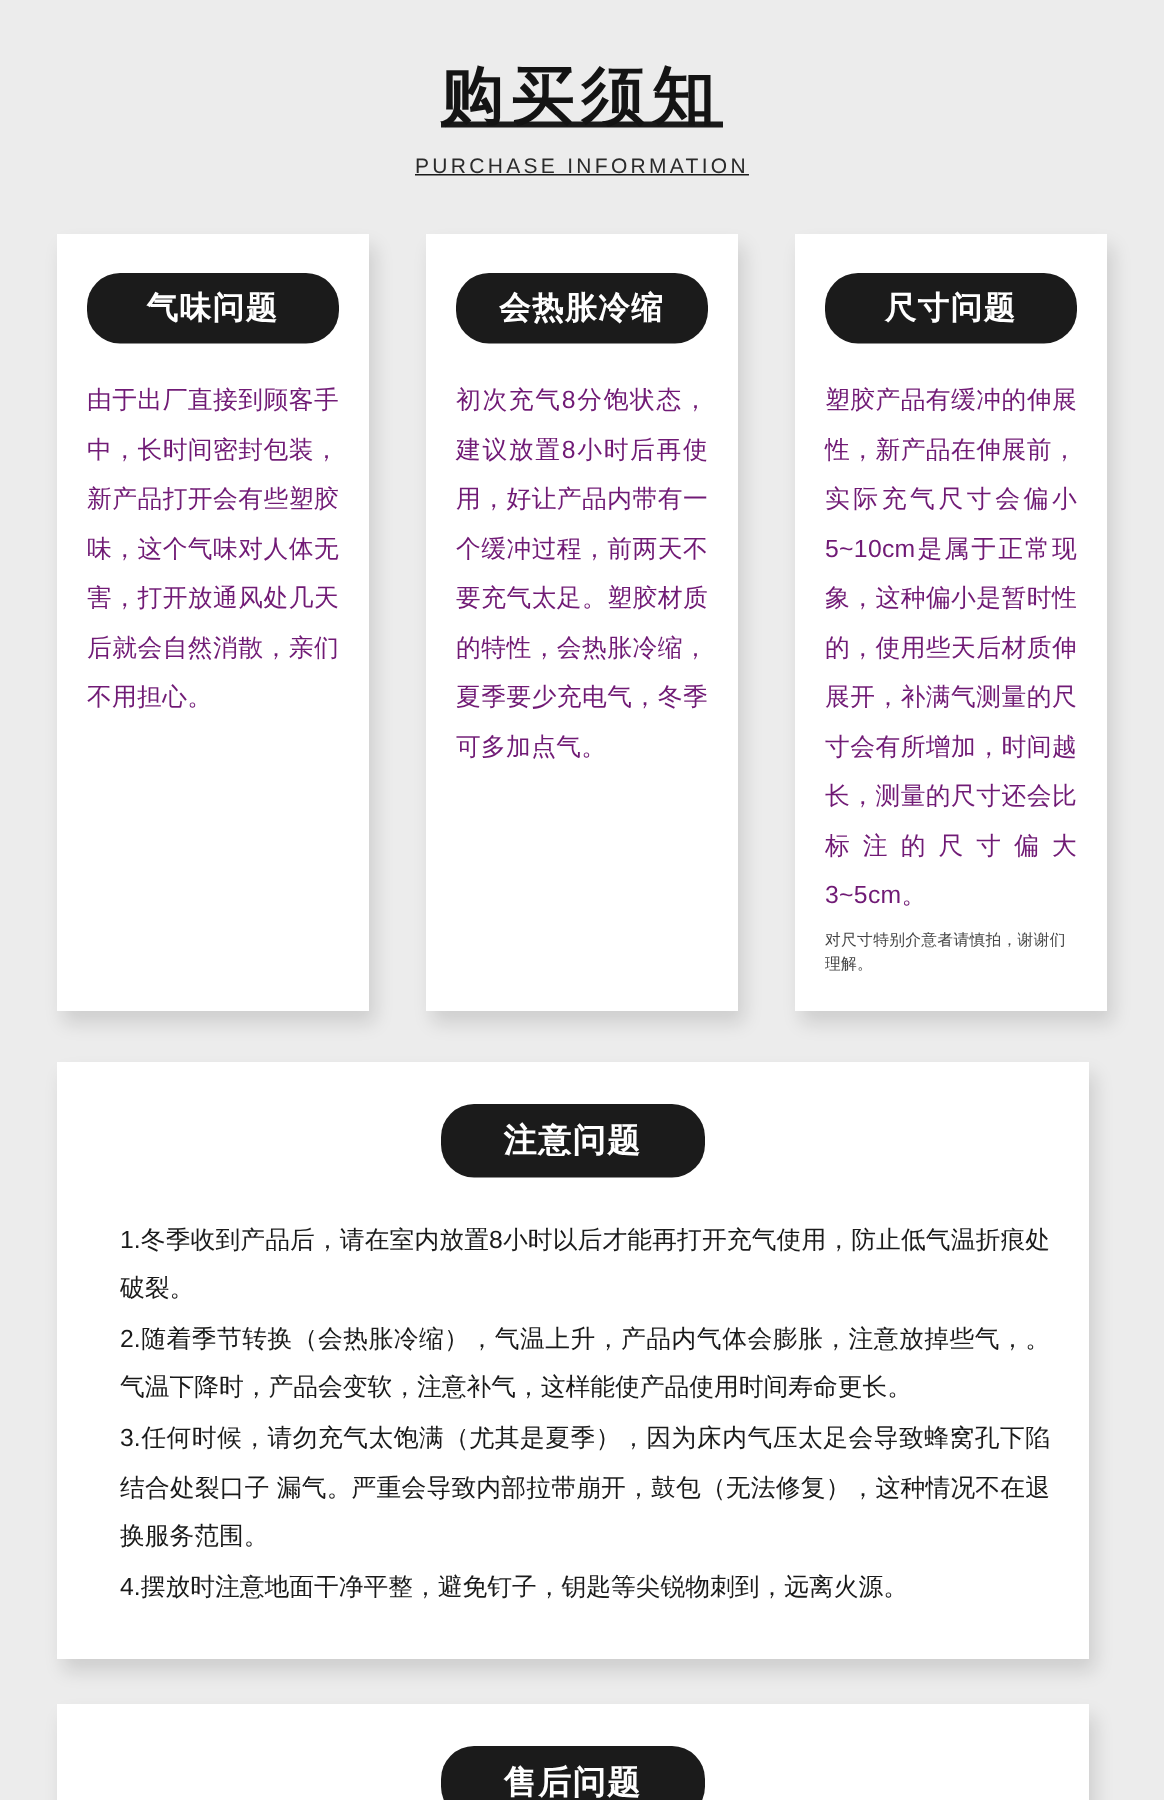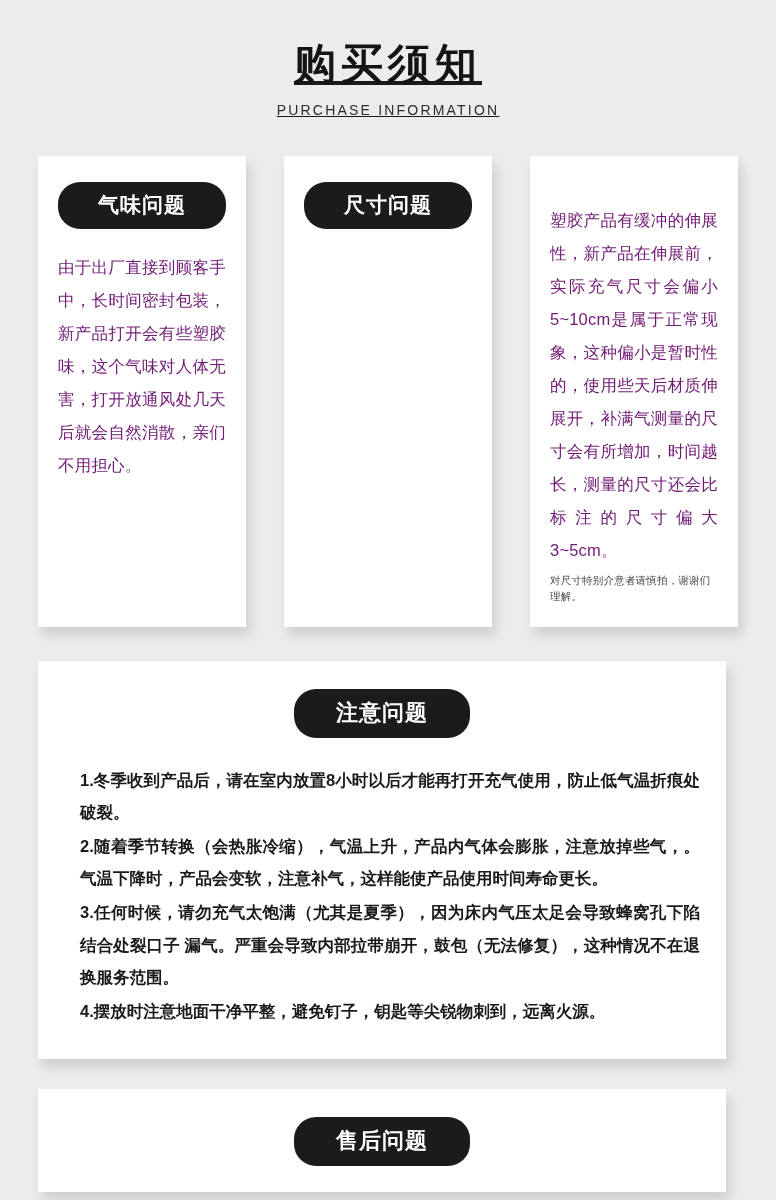--- a/index.html
+++ b/index.html
@@ -98,21 +98,20 @@
     padding: 28px 26px 30px 26px;
   }
   .panel .pill {
     width: 176px;
     font-size: 22px;
   }
   .notes-list {
     margin: 26px 0 0 0;
     padding: 0;
     list-style: none;
-    font-weight: bold;
   }
   .notes-list li {
     font-size: 16.5px;
     line-height: 1.95;
     color: #1a1a1a;
     margin-bottom: 2px;
     text-indent: 0;
     padding-left: 16px;
     position: relative;
     text-align: justify;
@@ -136,25 +135,27 @@
 
   <div class="cards-row">
 
     <div class="card">
       <div class="pill">气味问题</div>
       <div class="card-body">由于出厂直接到顾客手中，长时间密封包装，新产品打开会有些塑胶味，这个气味对人体无害，打开放通风处几天后就会自然消散，亲们不用担心。</div>
       <div class="card-note"></div>
     </div>
 
     <div class="card">
-      <div class="pill">尺寸问题</div>
+      <div class="pill">会热胀冷缩</div>
+      <div class="card-body">初次充气8分饱状态，建议放置8小时后再使用，好让产品内带有一个缓冲过程，前两天不要充气太足。塑胶材质的特性，会热胀冷缩，夏季要少充电气，冬季可多加点气。</div>
       <div class="card-note"></div>
     </div>
 
     <div class="card">
+      <div class="pill">尺寸问题</div>
       <div class="card-body">塑胶产品有缓冲的伸展性，新产品在伸展前，实际充气尺寸会偏小5~10cm是属于正常现象，这种偏小是暂时性的，使用些天后材质伸展开，补满气测量的尺寸会有所增加，时间越长，测量的尺寸还会比标注的尺寸偏大3~5cm。</div>
       <div class="card-note">对尺寸特别介意者请慎拍，谢谢们理解。</div>
     </div>
 
   </div>
 
   <div class="panel">
     <div class="pill">注意问题</div>
     <ul class="notes-list">
       <li>1.冬季收到产品后，请在室内放置8小时以后才能再打开充气使用，防止低气温折痕处破裂。</li>

